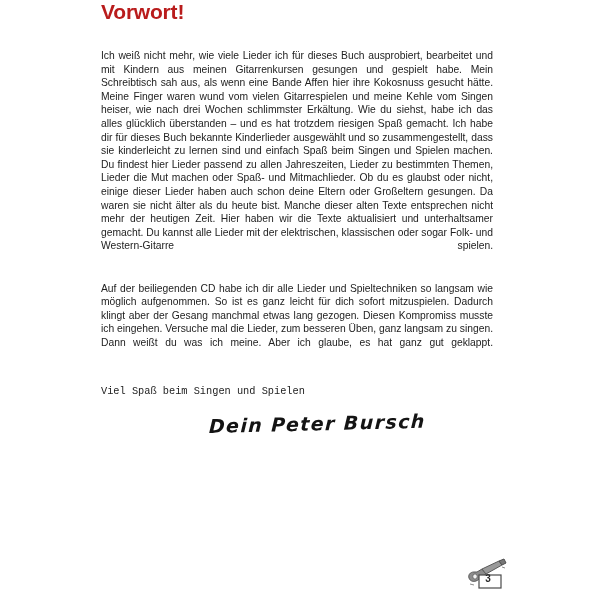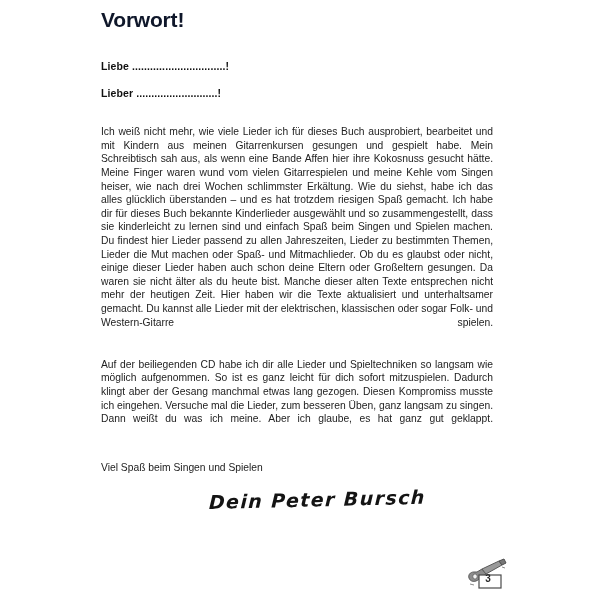--- a/index.html
+++ b/index.html
@@ -30,23 +30,23 @@
     left: 101px;
     top: 0;
     width: 404px;
   }
 
   
   .title {
     font-size: 21px;
     font-weight: bold;
     letter-spacing: -0.2px;
-    color: #0f172a;
+    color: #b91c1c;
     margin: 0;
-    padding-top: 8px;
+    padding-top: 0;
     line-height: 1.1;
   }
 
   
   .salutation-block {
     margin-top: 29px;
   }
   .salutation-line {
     font-size: 10.5px;
     font-weight: bold;
@@ -84,20 +84,21 @@
     content: "";
     display: inline-block;
     width: 100%;
   }
 
   .closing {
     font-size: 10.3px;
     line-height: 13.6px;
     color: #222222;
     margin: 22px 0 0 0;
+    font-family: Liberation Mono, monospace;
   }
 
   
   .signature {
     margin-top: 16px;
     margin-left: 108px;
     font-size: 19px;
     color: #141414;
     font-family: "DejaVu Sans", sans-serif;
     font-style: italic;
@@ -135,24 +136,20 @@
 </style>
 </head>
 <body>
 
 <div class="page">
 
   <div class="content">
 
     <h1 class="title">Vorwort!</h1>
 
-    <div class="salutation-block">
-      <div class="salutation-line">Liebe ...............................!</div>
-      <div class="salutation-line">Lieber ...........................!</div>
-    </div>
 
     <div class="body-block">
 
 
       <p class="para">Ich weiß nicht mehr, wie viele Lieder ich für dieses Buch ausprobiert, bearbeitet und mit Kindern aus meinen Gitarrenkursen gesungen und gespielt habe. Mein Schreibtisch sah aus, als wenn eine Bande Affen hier ihre Kokosnuss gesucht hätte. Meine Finger waren wund vom vielen Gitarrespielen und meine Kehle vom Singen heiser, wie nach drei Wochen schlimmster Erkältung. Wie du siehst, habe ich das alles glücklich überstanden – und es hat trotzdem riesigen Spaß gemacht. Ich habe dir für dieses Buch bekannte Kinderlieder ausgewählt und so zusammengestellt, dass sie kinderleicht zu lernen sind und einfach Spaß beim Singen und Spielen machen. Du findest hier Lieder passend zu allen Jahreszeiten, Lieder zu bestimmten Themen, Lieder die Mut machen oder Spaß- und Mitmachlieder. Ob du es glaubst oder nicht, einige dieser Lieder haben auch schon deine Eltern oder Großeltern gesungen. Da waren sie nicht älter als du heute bist. Manche dieser alten Texte entsprechen nicht mehr der heutigen Zeit. Hier haben wir die Texte aktualisiert und unterhaltsamer gemacht. Du kannst alle Lieder mit der elektrischen, klassischen oder sogar Folk- und Western-Gitarre spielen.</p>
 
       <p class="para">Auf der beiliegenden CD habe ich dir alle Lieder und Spieltechniken so langsam wie möglich aufgenommen. So ist es ganz leicht für dich sofort mitzuspielen. Dadurch klingt aber der Gesang manchmal etwas lang gezogen. Diesen Kompromiss musste ich eingehen. Versuche mal die Lieder, zum besseren Üben, ganz langsam zu singen. Dann weißt du was ich meine. Aber ich glaube, es hat ganz gut geklappt.</p>
 
 
       <p class="closing">Viel Spaß beim Singen und Spielen</p>

